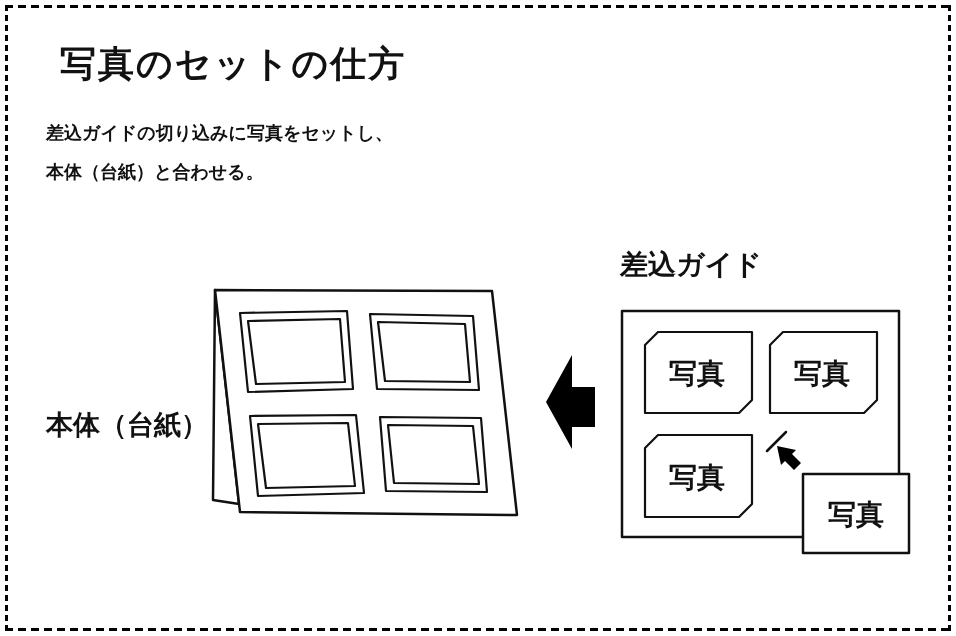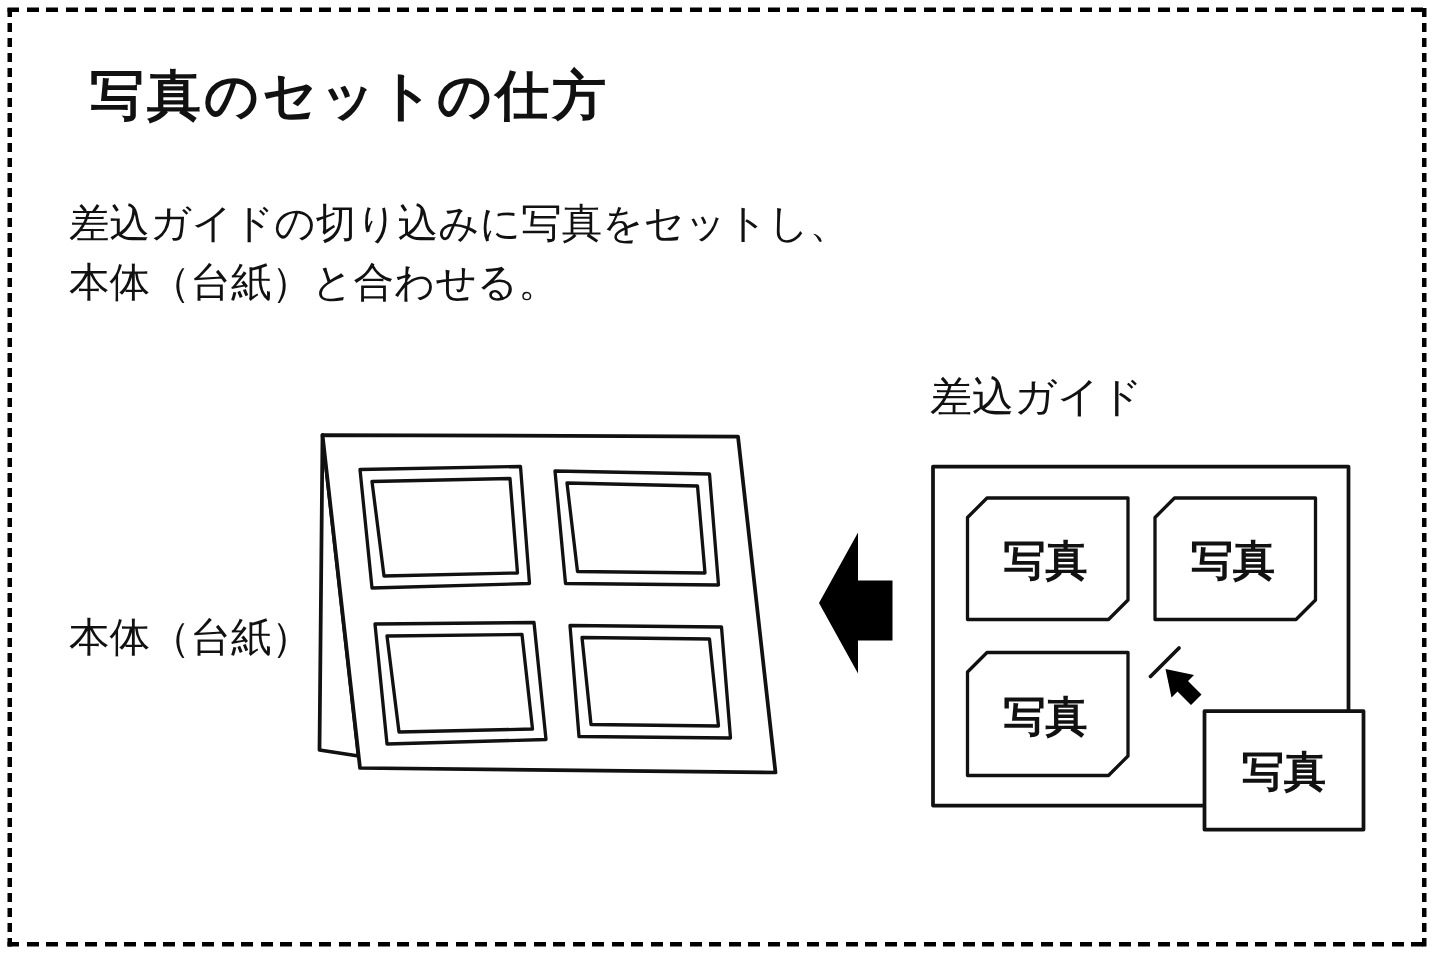--- a/index.html
+++ b/index.html
@@ -36,29 +36,29 @@
     left: 60px;
     top: 40px;
     font-size: 36px;
     font-weight: 700;
     letter-spacing: 2px;
     white-space: nowrap;
   }
   .instructions {
     position: absolute;
     left: 46px;
-    top: 130px;
-    font-size: 27px;
-    font-weight: 400;
+    top: 114px;
+    font-size: 18px;
+    font-weight: 700;
     line-height: 39px;
     white-space: nowrap;
   }
   .diagram-label {
     position: absolute;
-    font-weight: 400;
+    font-weight: 700;
     white-space: nowrap;
   }
   .mount-label {
     left: 46px;
     top: 407px;
     font-size: 27px;
   }
   .guide-label {
     left: 620px;
     top: 246px;

